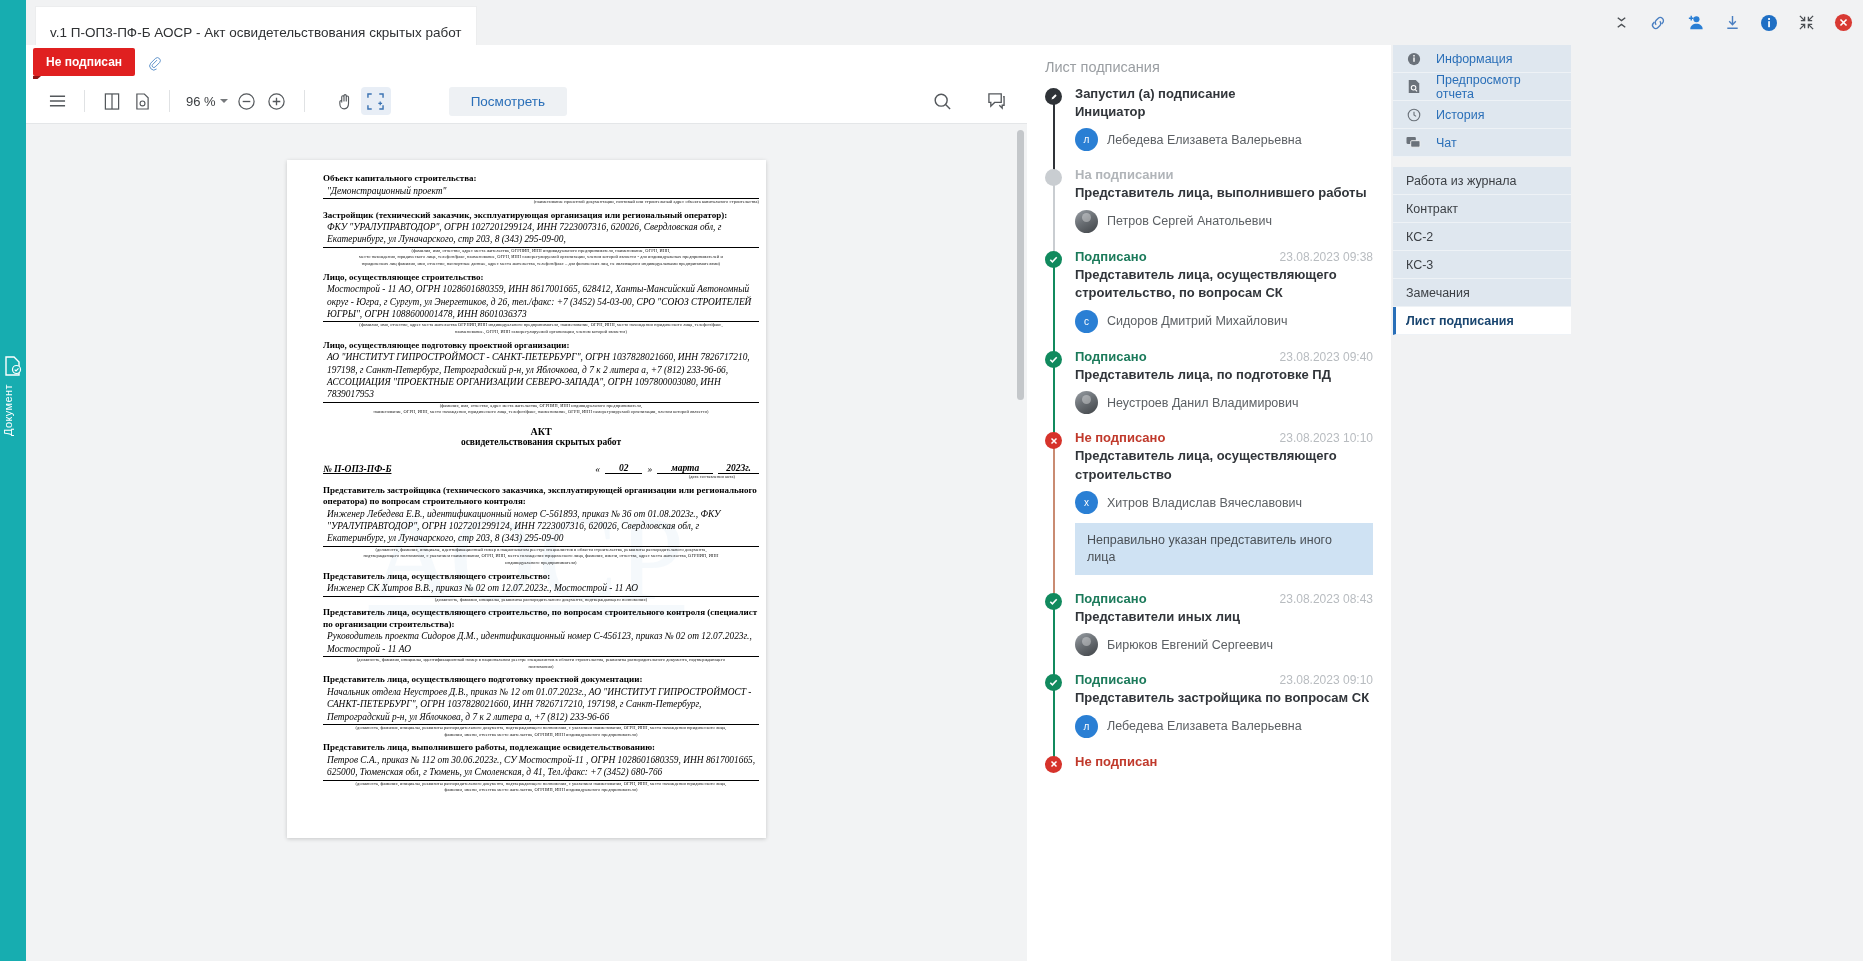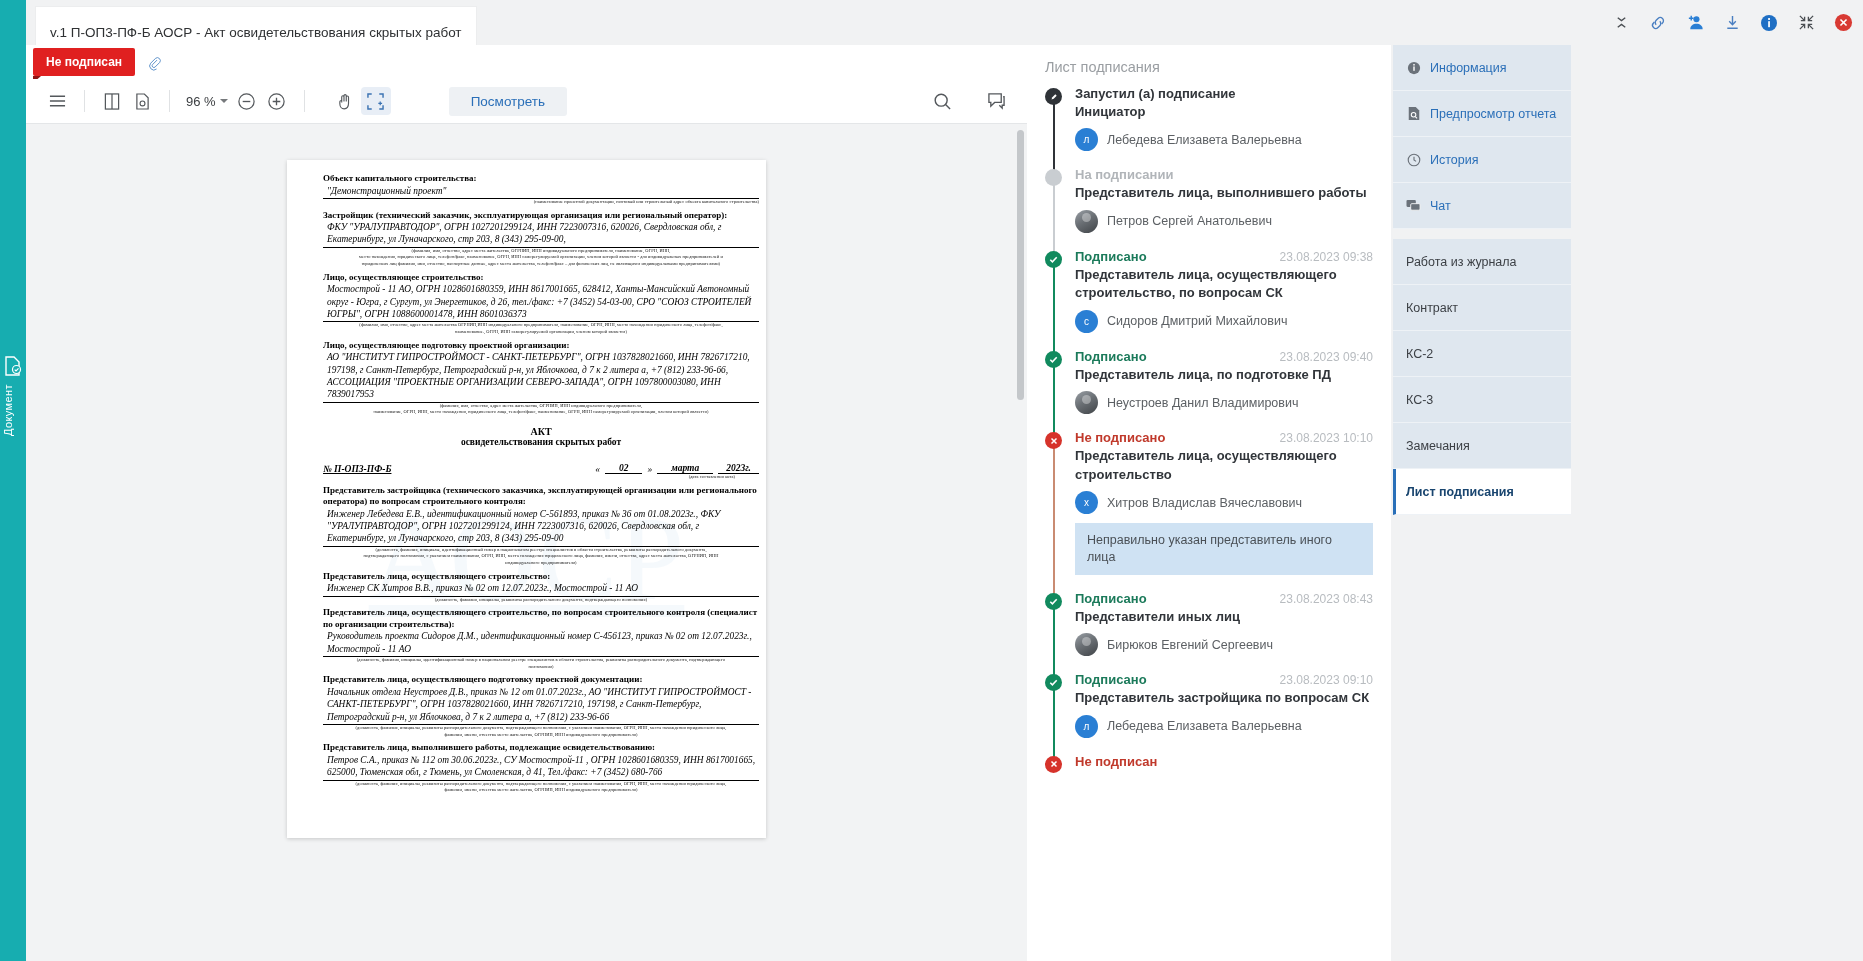--- a/index.html
+++ b/index.html
@@ -152,21 +152,21 @@
     padding: 9px 12px; border-radius: 0; line-height: 1.35;
   }
 
   
   .rightrail {
     position: absolute; left: 1391px; top: 45px; width: 472px; height: 916px;
     background: #f1f2f3; padding: 0;
   }
   .rr-group { background: #dfe7ef; width: 178px; margin-left: 2px; }
   .rr-item {
-    height: 46px; display: flex; align-items: center; gap: 9px;
+    height: 28px; display: flex; align-items: center; gap: 15px;
     padding: 0 13px; font-size: 12.5px; color: #2a6fb8; cursor: pointer;
     border-bottom: 1px solid #eef2f6;
   }
   .rr-gap { height: 10px; }
   .rr-item.plain { color: #3b3f44; }
   .rr-item.active { background: #ffffff; color: #19456f; font-weight: bold; border-left: 3px solid #2a6fb8; padding-left: 10px; }
   .rr-ico { width: 15px; height: 15px; flex: none; display: flex; align-items: center; justify-content: center; }
 </style>
 </head>
 <body>

